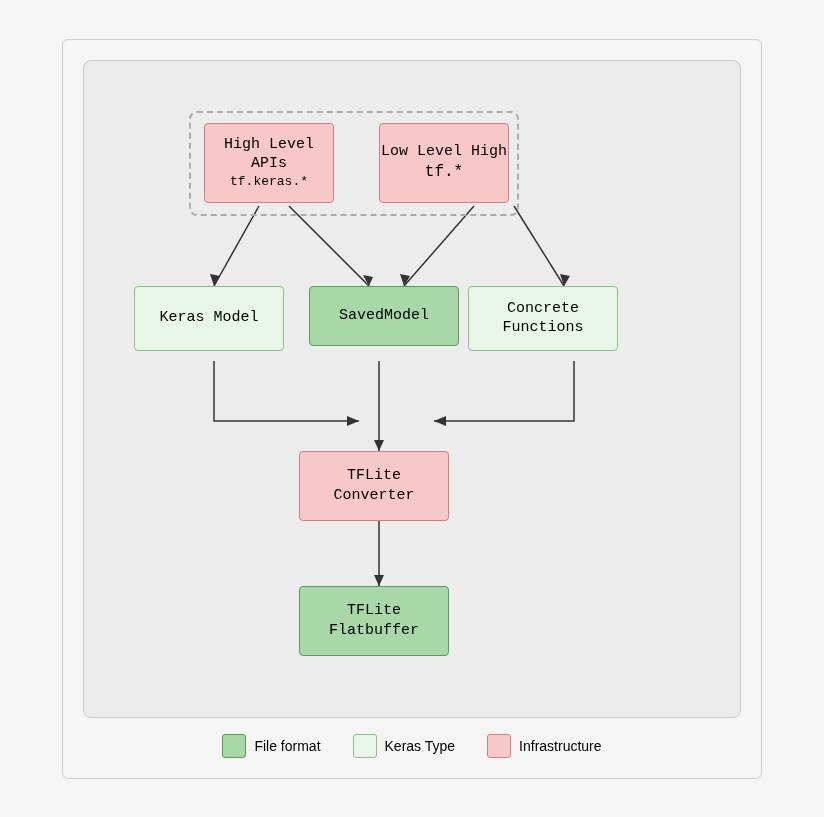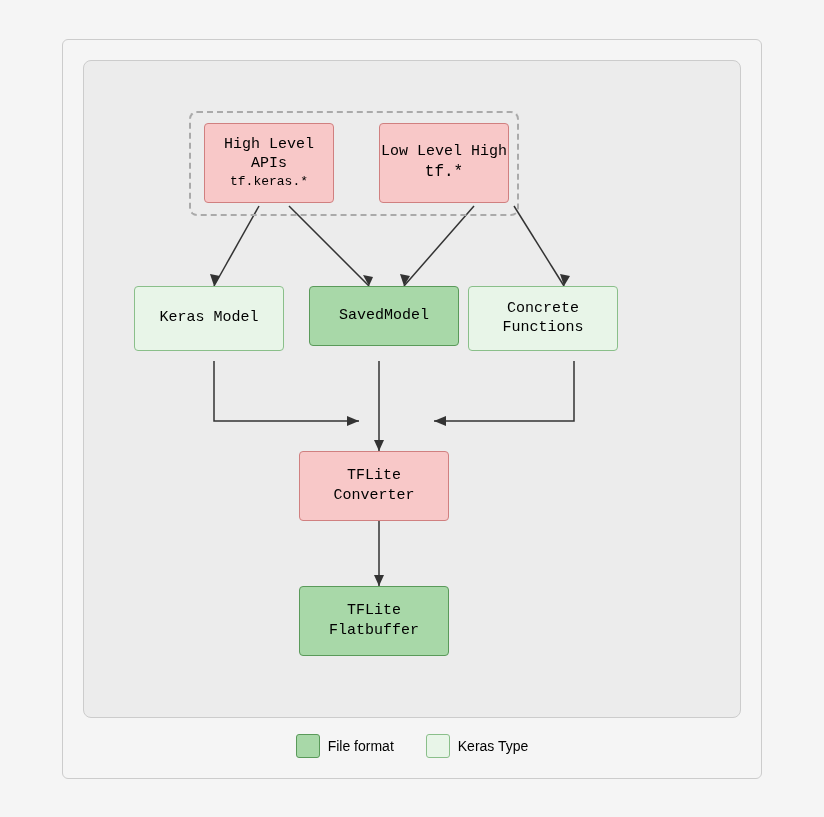--- a/index.html
+++ b/index.html
@@ -182,14 +182,18 @@
 
   <div class="legend">
     <div class="legend-item">
       <div class="legend-box legend-box-green"></div>
       <span>File format</span>
     </div>
     <div class="legend-item">
       <div class="legend-box legend-box-light-green"></div>
       <span>Keras Type</span>
     </div>
+    <div class="legend-item">
+      <div class="legend-box legend-box-pink"></div>
+      <span>Infrastructure</span>
+    </div>
   </div>
 </div>
 
 </body></html>

